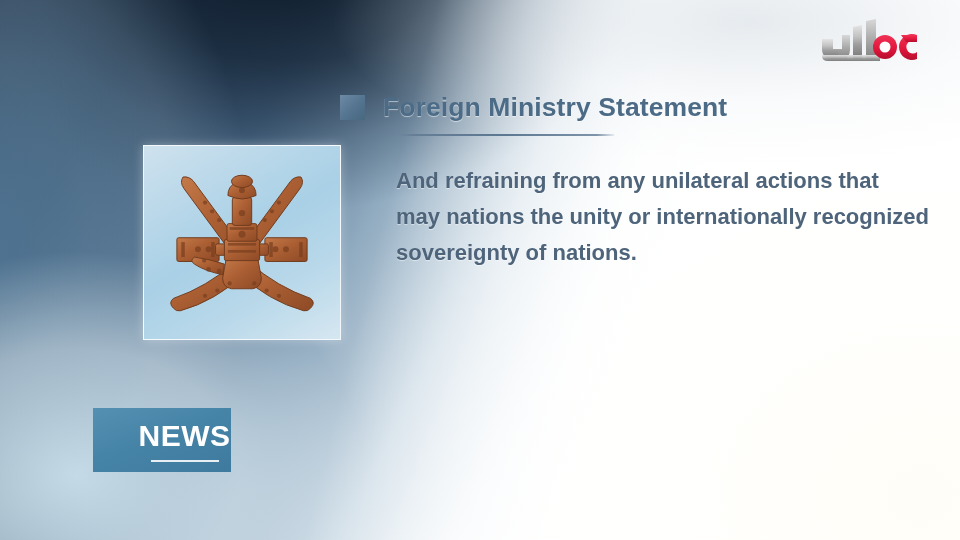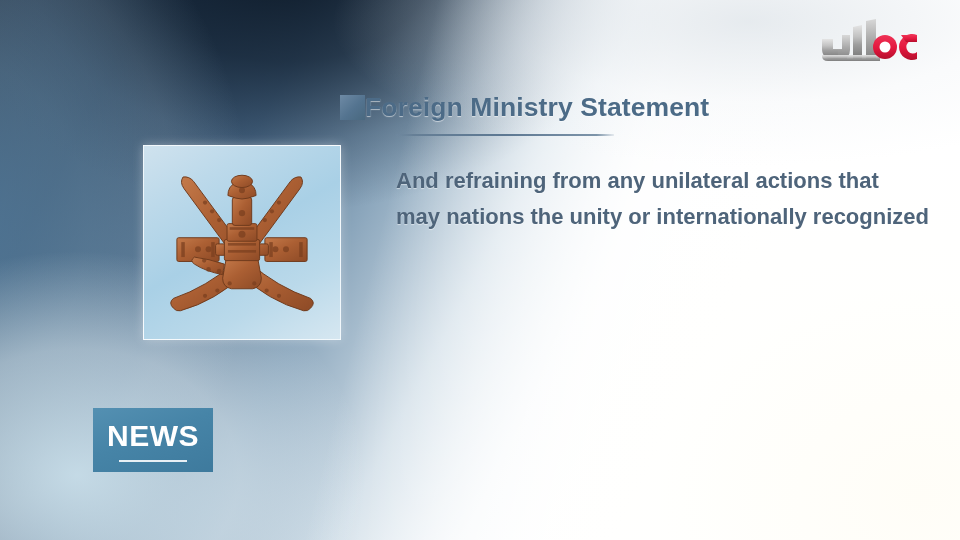--- a/index.html
+++ b/index.html
@@ -118,20 +118,21 @@
     height: 176px;
   }
 
   
   .headline-row {
     position: absolute;
     left: 340px;
     top: 92px;
     display: flex;
     align-items: center;
+    gap: 18px;
   }
   .bullet-square {
     width: 25px;
     height: 25px;
     background: linear-gradient(135deg, #6e8aa5 0%, #53738f 55%, #49687f 100%);
     flex: none;
   }
   .headline-text {
     font-size: 26.5px;
     font-weight: bold;
@@ -166,27 +167,28 @@
     line-height: 36px;
     text-shadow: 0 1px 1px rgba(255,255,255,0.5);
   }
   .body-text .line { display: block; white-space: nowrap; }
 
   
   .news-badge {
     position: absolute;
     left: 93px;
     top: 408px;
-    width: 120px;
+    width: 93px;
     height: 64px;
     background: linear-gradient(160deg, #5490b2 0%, #4684a7 45%, #3e7a9d 100%);
     display: flex;
     flex-direction: column;
     align-items: center;
     justify-content: center;
+    padding-left: 45px;
   }
   .news-badge .news-word {
     color: #ffffff;
     font-size: 30px;
     font-weight: bold;
     letter-spacing: 0.5px;
     line-height: 1;
     margin-top: 2px;
   }
   .news-badge .news-rule {
@@ -328,20 +330,21 @@
 
   <div class="headline-row">
     <div class="bullet-square"></div>
     <div class="headline-text">Foreign Ministry Statement</div>
   </div>
   <div class="headline-rule"></div>
 
   <div class="body-text">
     <span class="line">And refraining from any unilateral actions that</span>
     <span class="line">may nations the unity or internationally recognized</span>
+    <span class="line">sovereignty of nations.</span>
   </div>
 
   <div class="news-badge">
     <div class="news-word">NEWS</div>
     <div class="news-rule"></div>
   </div>
 
 </div>
 
 </body></html>

